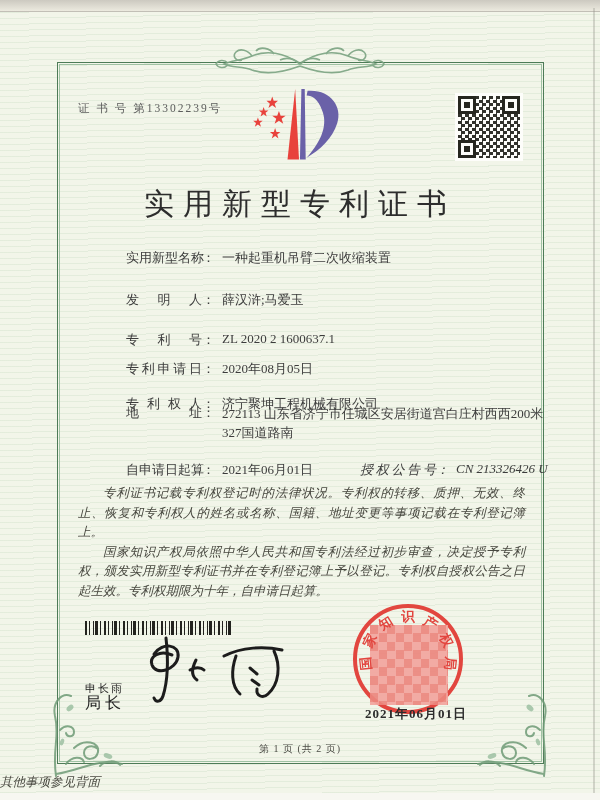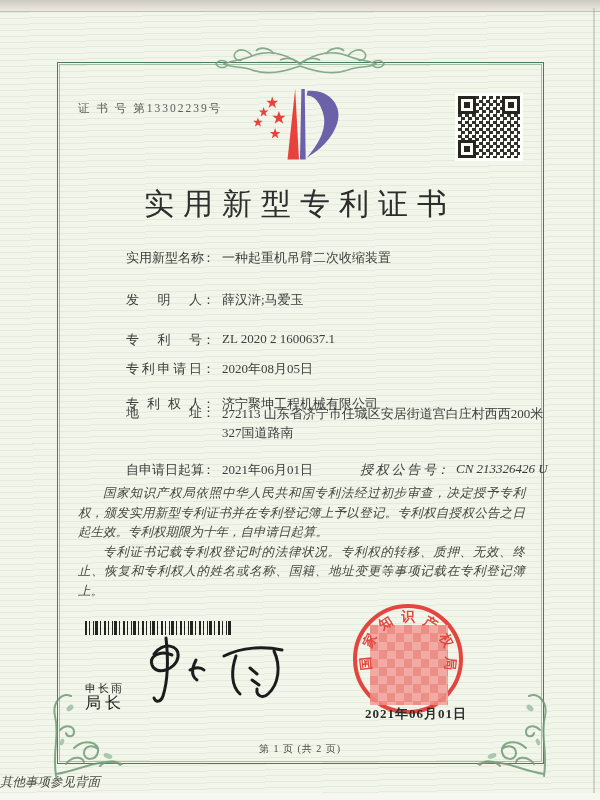--- a/index.html
+++ b/index.html
@@ -143,22 +143,22 @@
     </div>
     <div class="frow r7">
       <span class="flabel">自申请日起算</span><span class="fcolon">：</span><span class="fvalue">2021年06月01日</span>
       <span class="pair2">
         <span class="flabel">授权公告号</span><span class="fcolon">：</span><span class="fvalue">CN 213326426 U</span>
       </span>
     </div>
   </div>
 
   <div class="paras">
+    <p>专利证书记载专利权登记时的法律状况。专利权的转移、质押、无效、终止、恢复和专利权人的姓名或名称、国籍、地址变更等事项记载在专利登记簿上。</p>
     <p>国家知识产权局依照中华人民共和国专利法经过初步审查，决定授予专利权，颁发实用新型专利证书并在专利登记簿上予以登记。专利权自授权公告之日起生效。专利权期限为十年，自申请日起算。</p>
-    <p>专利证书记载专利权登记时的法律状况。专利权的转移、质押、无效、终止、恢复和专利权人的姓名或名称、国籍、地址变更等事项记载在专利登记簿上。</p>
   </div>
 
   <div class="barcode"></div>
 
   <div class="sig-title">局长</div>
   <div class="sig-name">申长雨</div>
 
   <svg class="signature" viewBox="0 0 180 78">
     <g stroke="#1c1c1c" stroke-width="3" fill="none" stroke-linecap="round" stroke-linejoin="round">
       <path d="M22,20 C30,8 48,10 46,23 C44,36 24,42 20,31 C17,22 28,16 40,21"></path>

